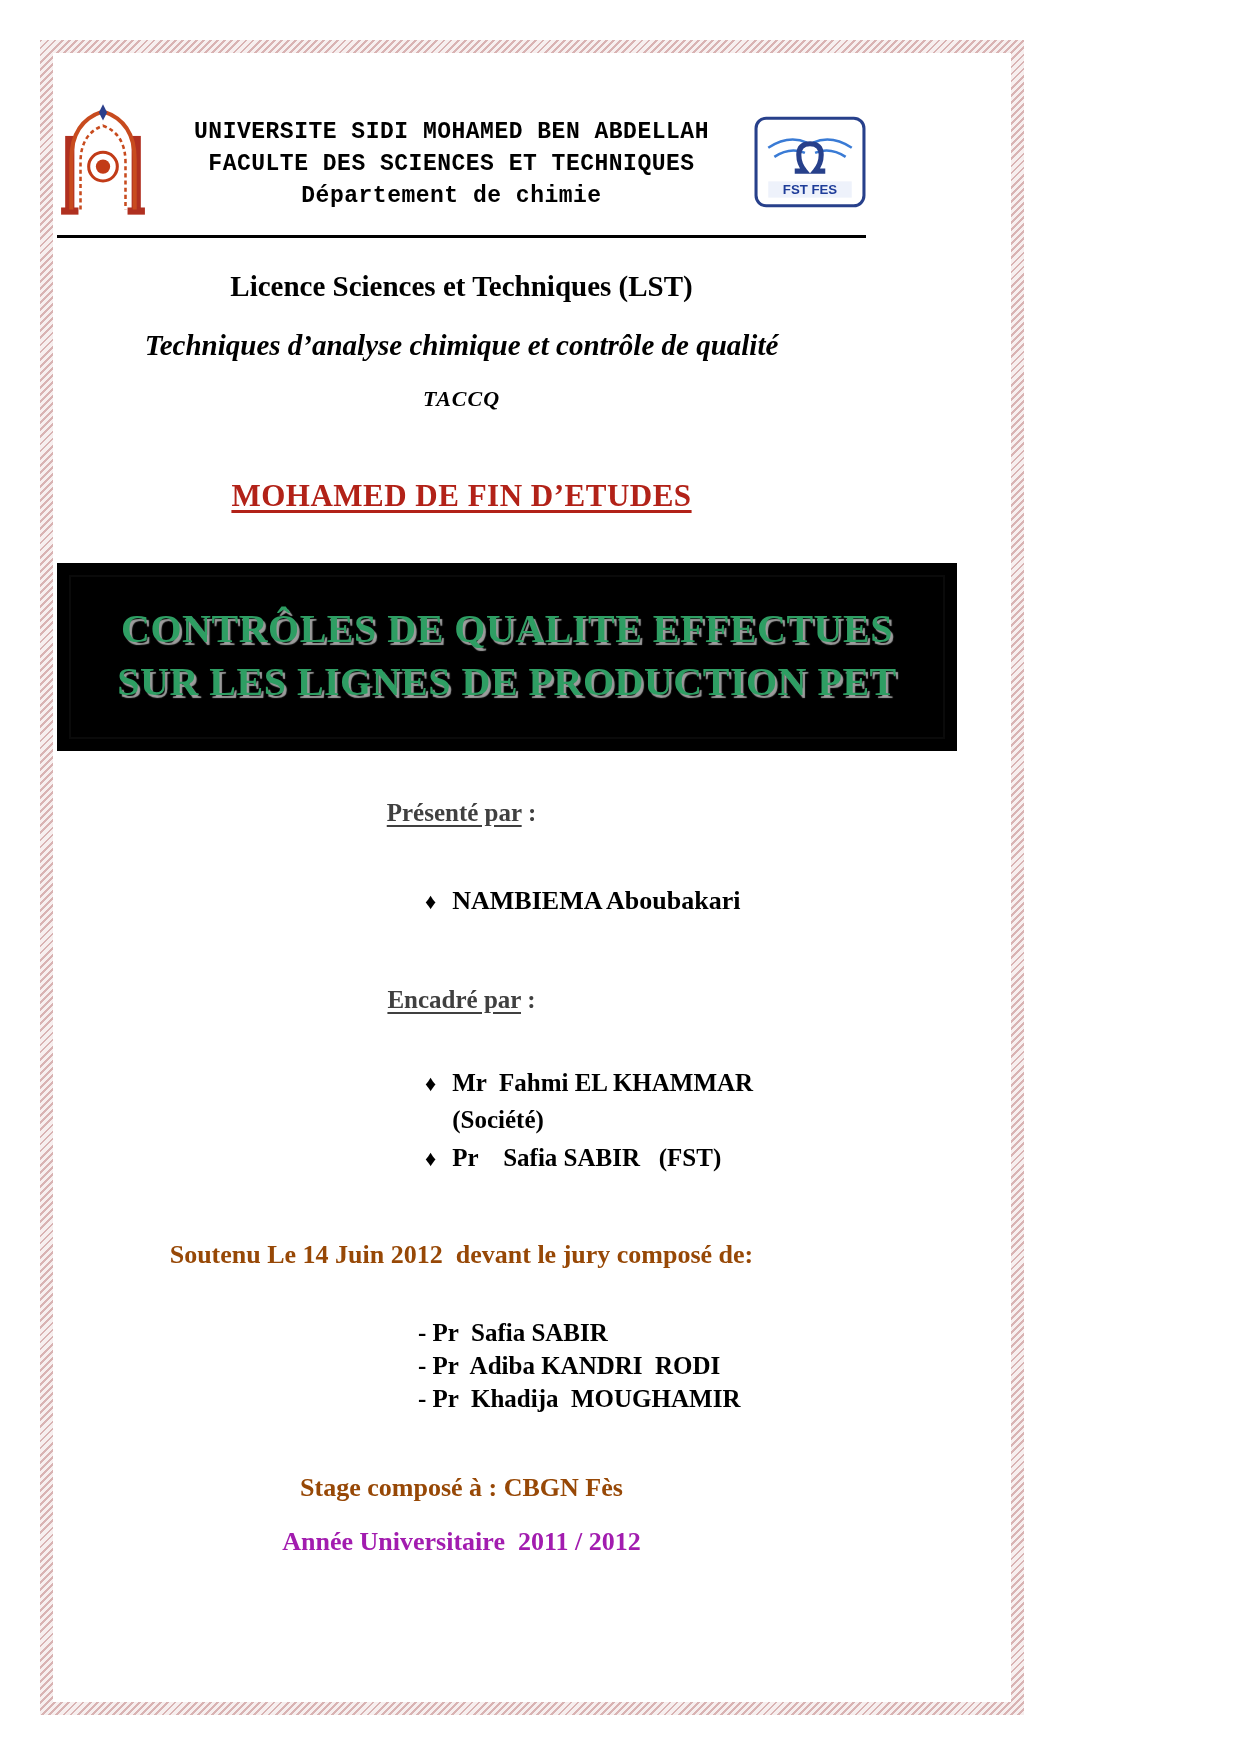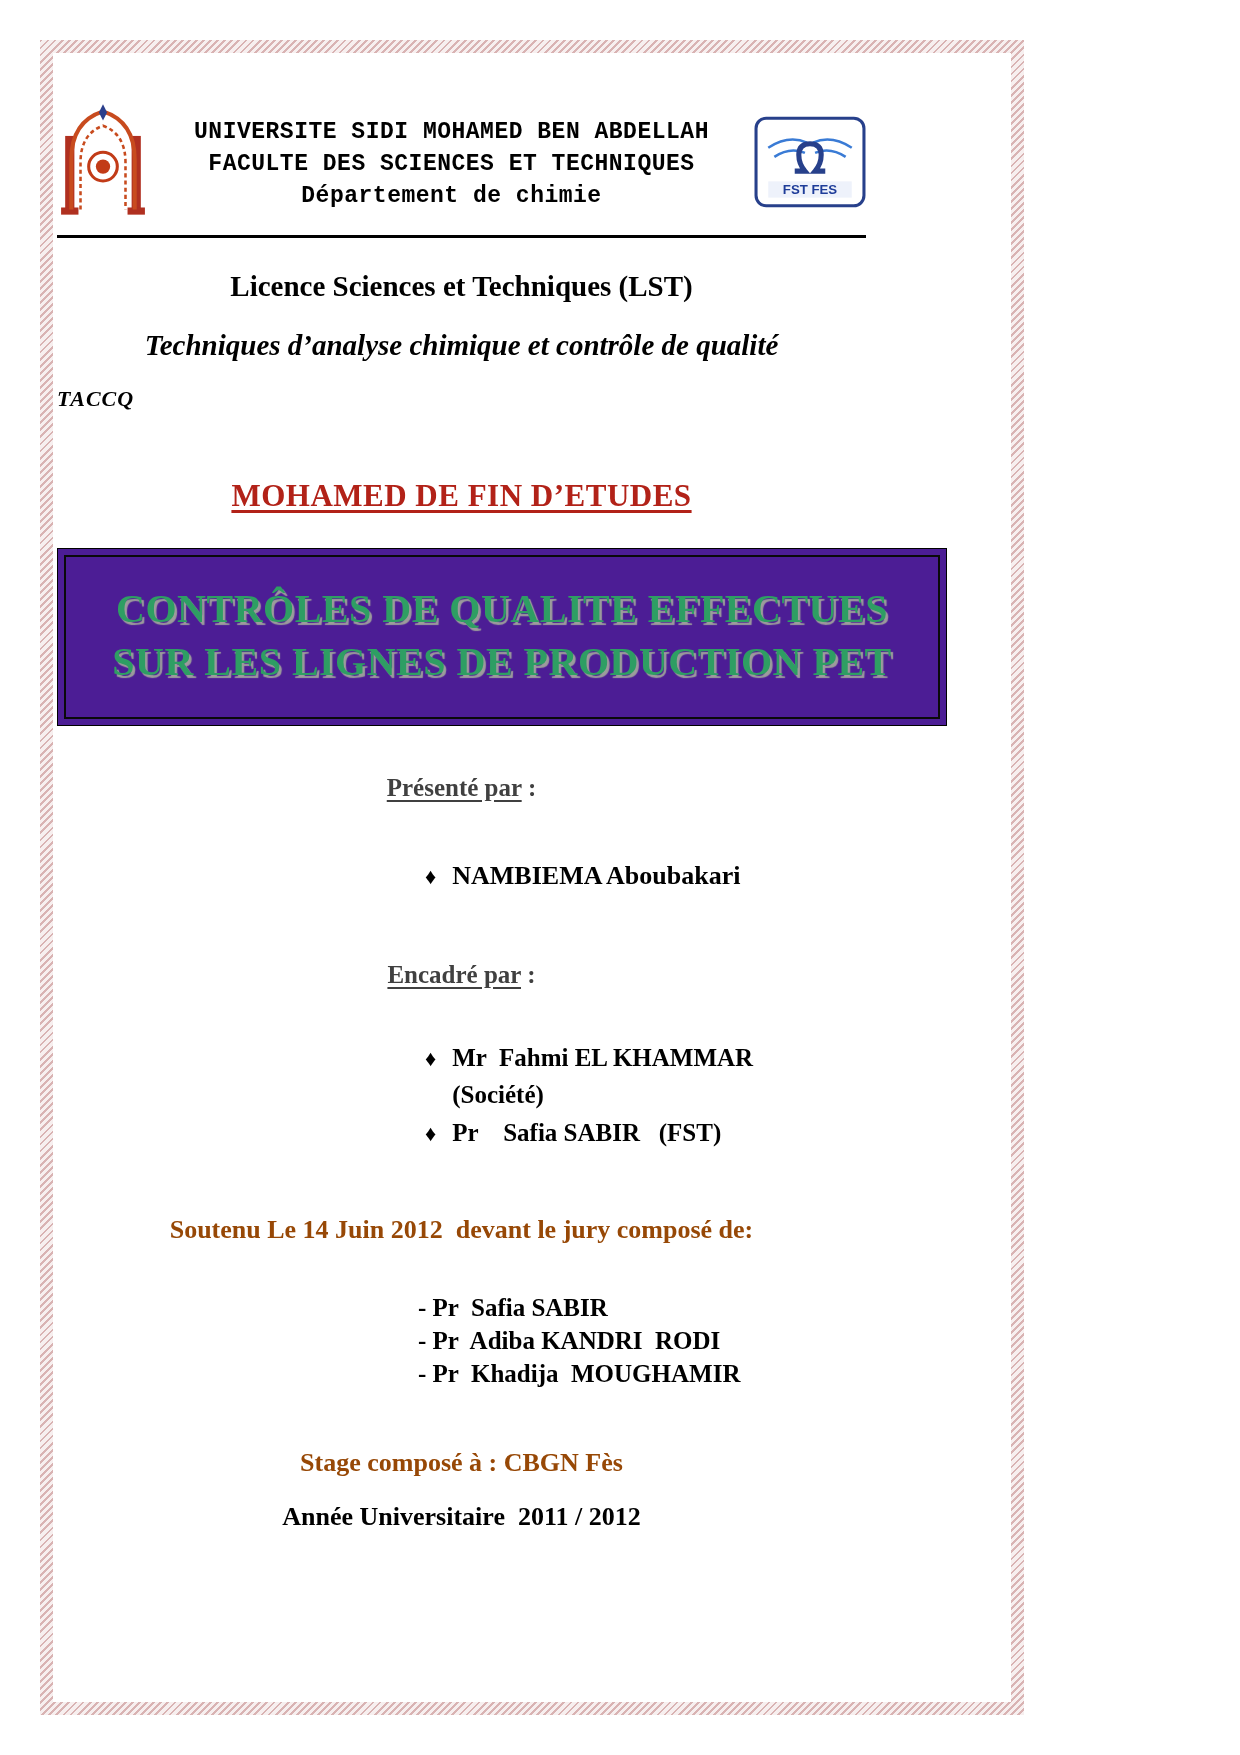--- a/index.html
+++ b/index.html
@@ -61,40 +61,41 @@
   }
   .program-title {
     margin-top: 26px;
     text-align: center;
     font-size: 29px;
     font-weight: bold;
     font-style: italic;
   }
   .program-acronym {
     margin-top: 24px;
+    text-align: center;
     font-size: 22px;
     font-weight: bold;
     font-style: italic;
     letter-spacing: 1px;
   }
   .project-heading {
     margin-top: 66px;
     text-align: center;
     font-size: 31px;
     font-weight: bold;
     color: #b22218;
     letter-spacing: 0.5px;
   }
   .project-heading span { text-decoration: underline; text-underline-offset: 4px; }
   .title-box {
-    margin: 34px auto 0;
+    margin: 49px auto 0;
     width: 876px;
-    border: 1px solid #000000;
+    border: 6px solid #000000;
     padding: 6px;
-    background: #4c1d95;
+    background: #000000;
   }
   .title-box-inner {
     border: 2px solid #0a0a0a;
     padding: 26px 6px 28px;
     text-align: center;
   }
   .thesis-title {
     font-size: 40px;
     font-weight: bold;
     color: #2e9e63;
@@ -145,21 +146,21 @@
     text-align: center;
     font-size: 26px;
     font-weight: bold;
     color: #974806;
   }
   .annee {
     margin-top: 24px;
     text-align: center;
     font-size: 26px;
     font-weight: bold;
-    color: #000000;
+    color: #a21caf;
   }
   .keep-spaces { white-space: pre-wrap; }
 </style>
 </head>
 <body>
 
 <div class="page">
   <div class="frame">
     <div class="frame-inner"></div>
   </div>

